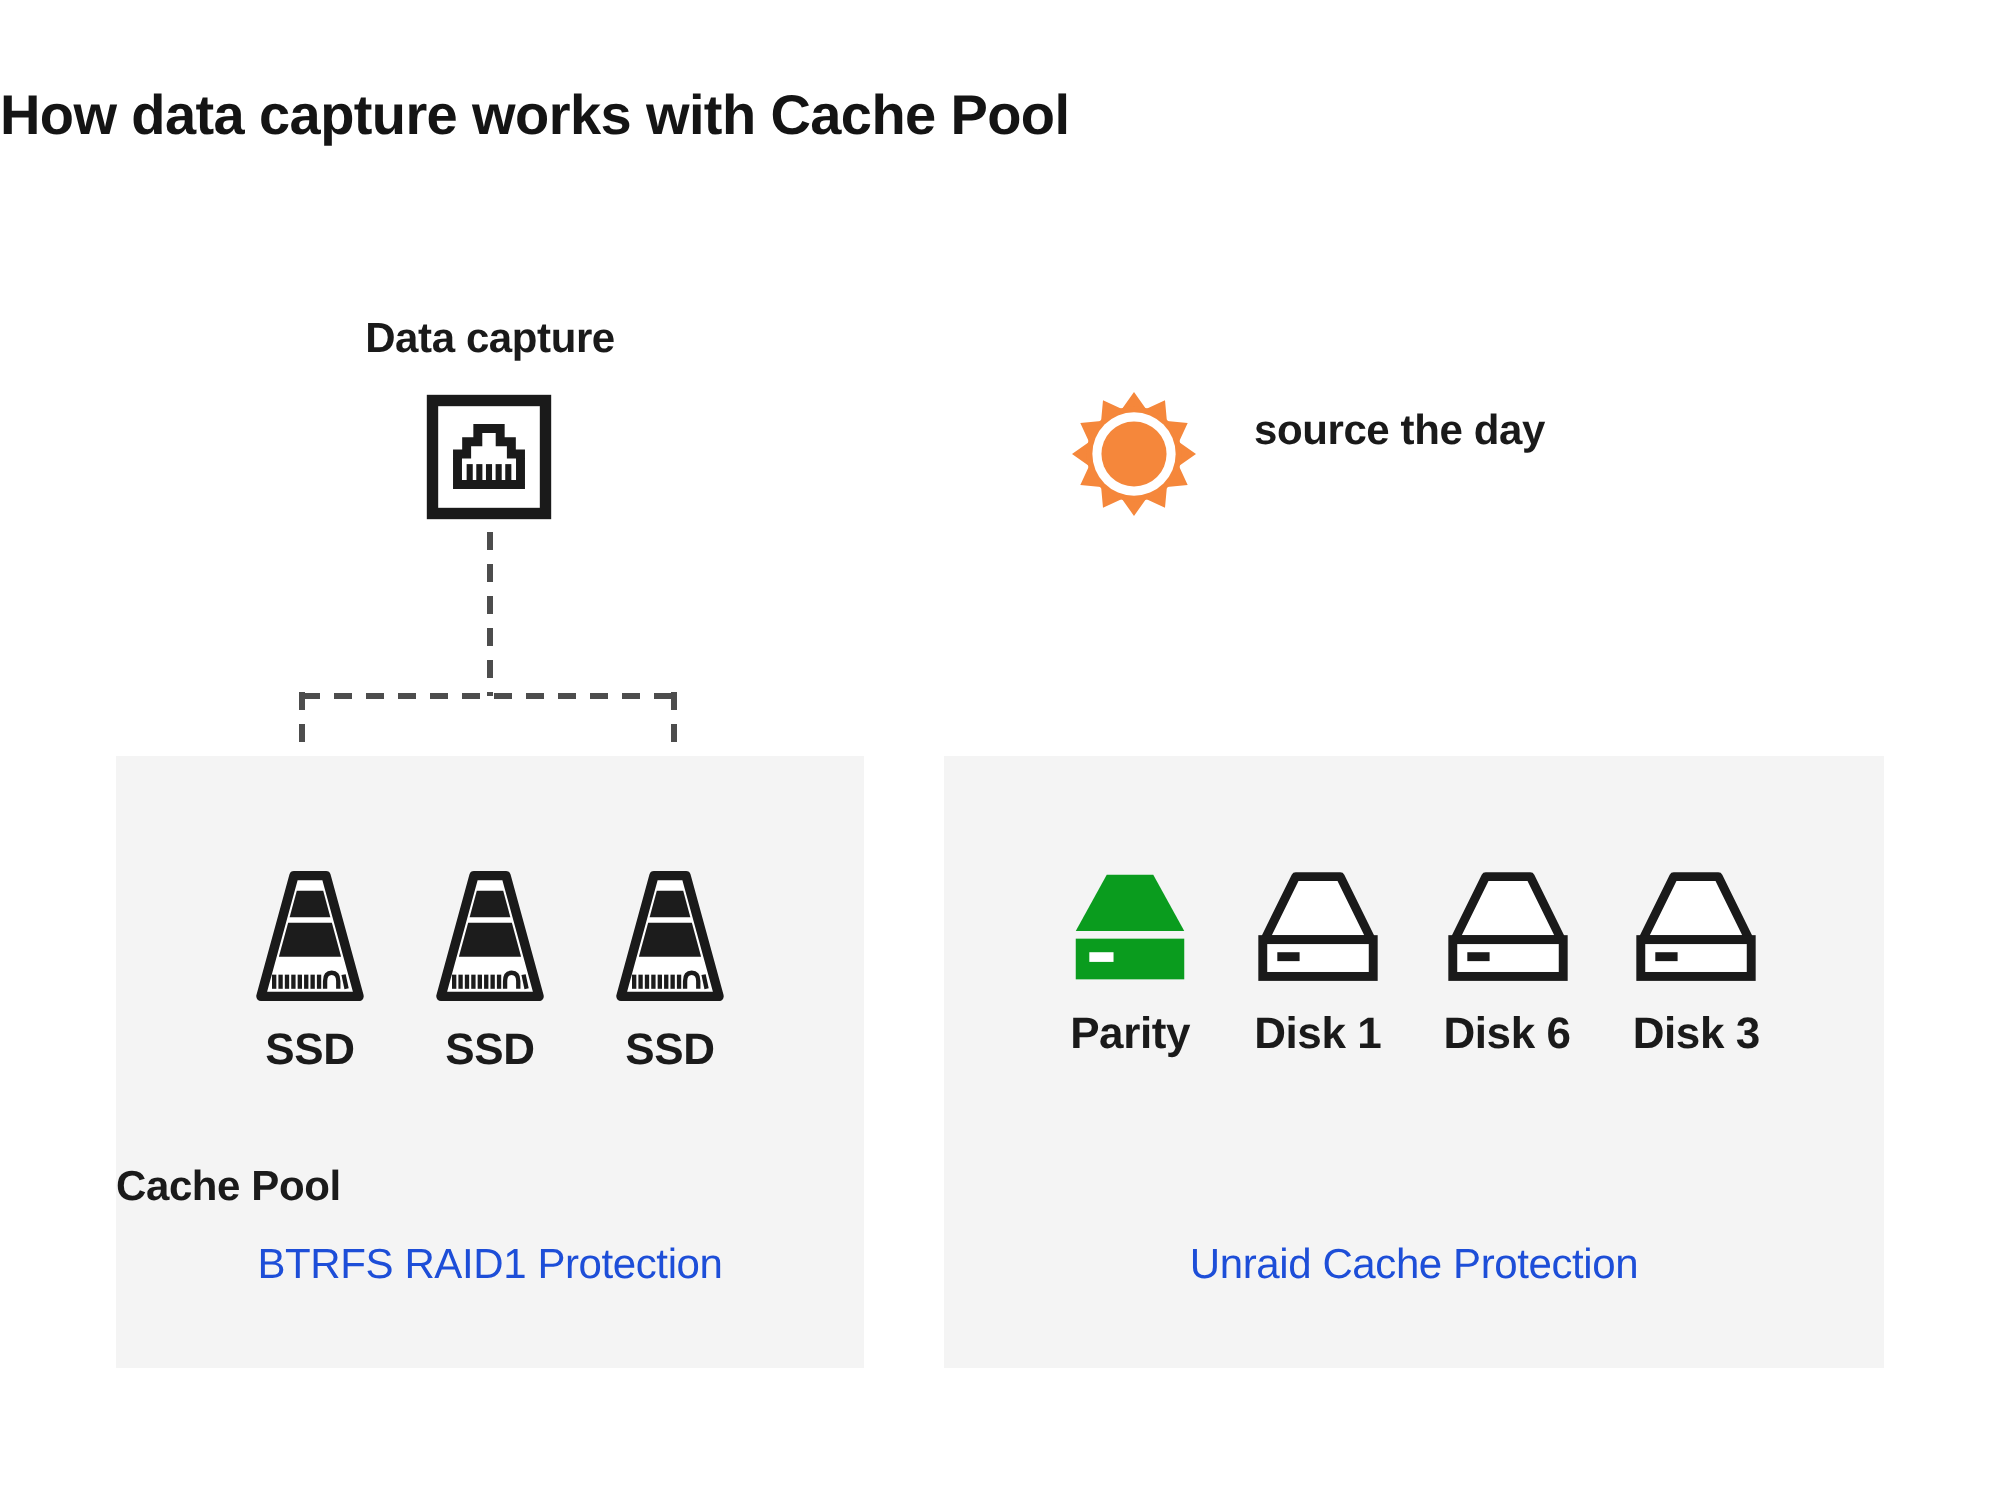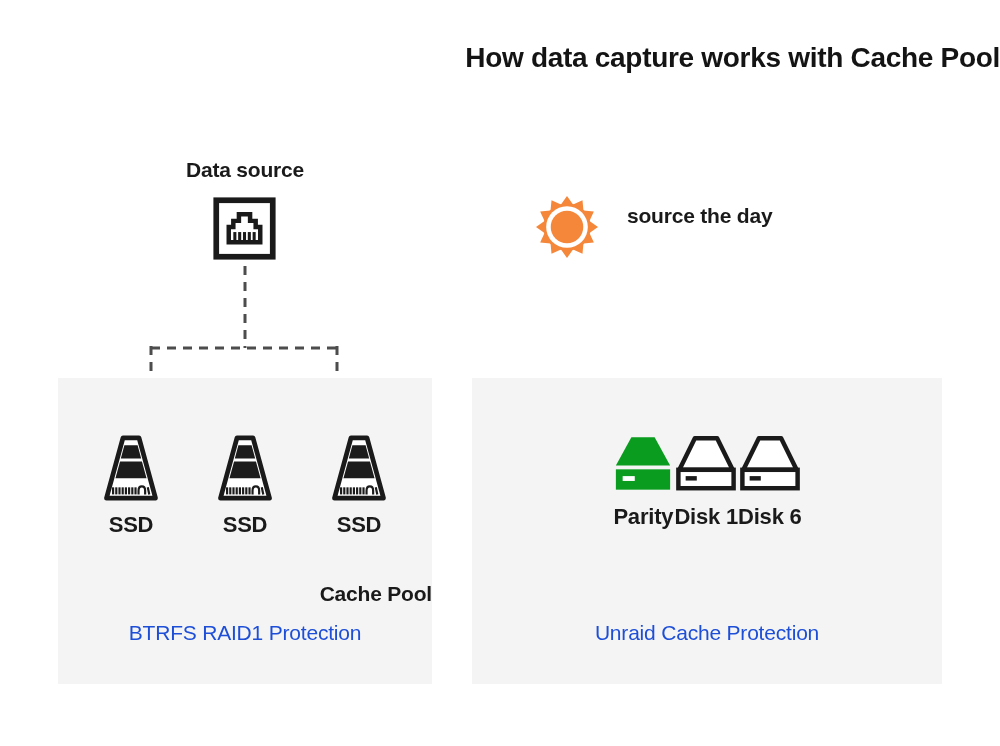--- a/index.html
+++ b/index.html
@@ -2,63 +2,63 @@
 <html><head>
 <meta charset="utf-8">
 <style>
   * { margin:0; padding:0; box-sizing:border-box; }
   html,body { background:#ffffff; }
   .canvas {
     position:relative; width:1000px; height:746px; background:#ffffff;
     font-family:"Liberation Sans", sans-serif; color:#1a1a1a; overflow:hidden;
   }
   .title {
-    position:absolute; top:42px; left:0; width:100%; text-align:right;
+    position:absolute; top:42px; left:0; width:100%; text-align:left;
     font-size:28px; font-weight:700; letter-spacing:-0.3px; color:#141414;
   }
   .ds-label {
     position:absolute; top:158px; left:58px; width:374px; text-align:center;
     font-size:21px; font-weight:700; letter-spacing:-0.2px;
   }
   .ethernet { position:absolute; top:197px; left:213px; line-height:0; }
   .connector { position:absolute; top:258px; left:130px; line-height:0; }
   .sun { position:absolute; top:196px; left:536px; line-height:0; }
   .day-text {
     position:absolute; top:202px; left:627px;
     font-size:21px; font-weight:700; line-height:28px; letter-spacing:-0.2px;
   }
   .panel { position:absolute; top:378px; height:306px; background:#f4f4f4; }
   .panel-left  { left:58px;  width:374px; }
   .panel-right { left:472px; width:470px; }
   .drives-row {
     position:absolute; top:57px; left:0; width:100%;
     display:flex; justify-content:center; align-items:flex-end;
   }
-  .panel-left  .drives-row { gap:56px; }
-  .panel-right .drives-row { }
+  .panel-left  .drives-row { gap:32px; }
+  .panel-right .drives-row { gap:31px; }
   .drive { display:flex; flex-direction:column; align-items:center; }
   .drive .icon { line-height:0; }
   .drive-label { margin-top:11px; font-size:22px; font-weight:600; letter-spacing:-0.2px; white-space:nowrap; }
   .panel-title {
-    position:absolute; top:204px; left:0; width:100%; text-align:right;
+    position:absolute; top:204px; left:0; width:100%; text-align:left;
     font-size:21px; font-weight:700; letter-spacing:-0.2px;
   }
   .panel-subtitle {
     position:absolute; top:243px; left:0; width:100%; text-align:center;
     font-size:21px; font-weight:400; color:#1d4ed8; letter-spacing:-0.2px;
   }
 </style>
 </head>
 <body>
 
 <div class="canvas">
 
   <div class="title">How data capture works with Cache Pool</div>
 
-  <div class="ds-label">Data source</div>
+  <div class="ds-label">Data capture</div>
   <div class="ethernet">
     <svg width="63" height="63" viewBox="0 0 62 62">
       <rect x="3.2" y="3.2" width="55.6" height="55.6" fill="#ffffff" stroke="#1a1a1a" stroke-width="5.6"></rect>
       <path d="M15.5 44.5 H46.5 V29.5 H42 V23.5 H36.5 V17 H25.5 V23.5 H20 V29.5 H15.5 Z" fill="none" stroke="#1a1a1a" stroke-width="4.4"></path>
       <g fill="#1a1a1a">
         <rect x="20" y="34.5" width="3" height="8"></rect>
         <rect x="24.75" y="34.5" width="3" height="8"></rect>
         <rect x="29.5" y="34.5" width="3" height="8"></rect>
         <rect x="34.25" y="34.5" width="3" height="8"></rect>
         <rect x="39" y="34.5" width="3" height="8"></rect>
@@ -197,18 +197,28 @@
         <span class="icon">
           <svg width="62" height="58" viewBox="0 0 64 58">
             <path d="M20.5 2.5 H43.5 L59.5 35 H4.5 Z" fill="#ffffff" stroke="#1a1a1a" stroke-width="4.6" stroke-linejoin="round"></path>
             <rect x="3.5" y="35" width="57" height="19" fill="#ffffff" stroke="#1a1a1a" stroke-width="4.6"></rect>
             <rect x="11" y="41.5" width="11.5" height="4.6" fill="#1a1a1a"></rect>
           </svg>
         </span>
         <span class="drive-label">Disk 6</span>
       </div>
 
+      <div class="drive">
+        <span class="icon">
+          <svg width="62" height="58" viewBox="0 0 64 58">
+            <path d="M20.5 2.5 H43.5 L59.5 35 H4.5 Z" fill="#ffffff" stroke="#1a1a1a" stroke-width="4.6" stroke-linejoin="round"></path>
+            <rect x="3.5" y="35" width="57" height="19" fill="#ffffff" stroke="#1a1a1a" stroke-width="4.6"></rect>
+            <rect x="11" y="41.5" width="11.5" height="4.6" fill="#1a1a1a"></rect>
+          </svg>
+        </span>
+        <span class="drive-label">Disk 3</span>
+      </div>
 
     </div>
     <div class="panel-subtitle">Unraid Cache Protection</div>
   </section>
 
 </div>
 
 </body></html>

